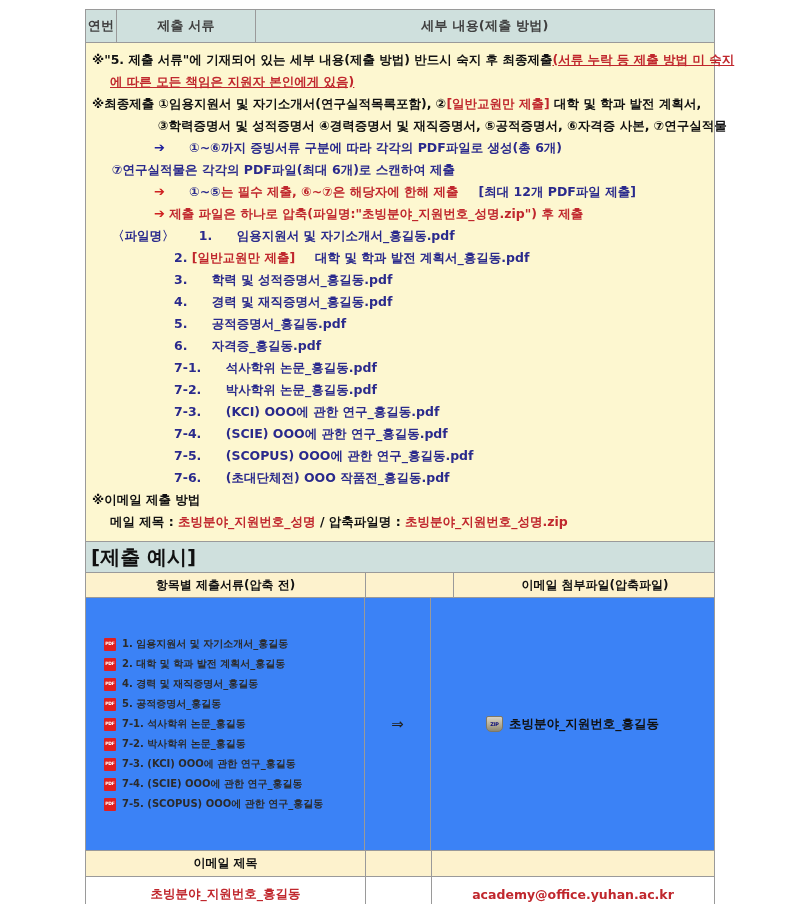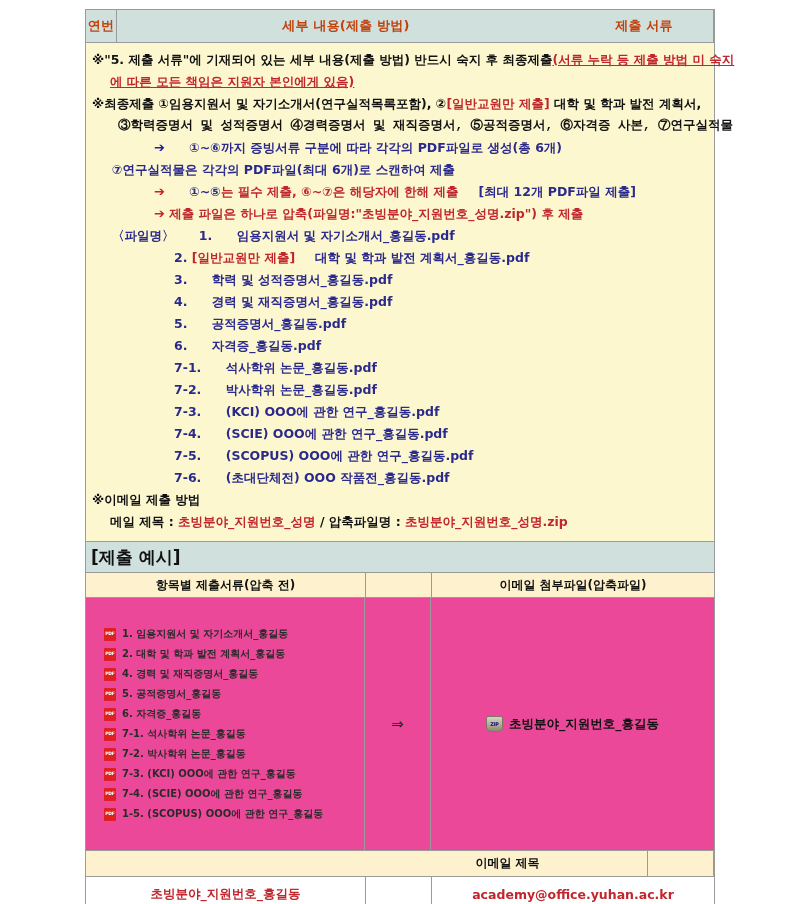--- a/index.html
+++ b/index.html
@@ -36,21 +36,21 @@
     background: #cfe0dd;
     border-bottom: 1px solid #9a9a9a;
     height: 32px;
   }
   .hdr-cell {
     display: flex;
     align-items: center;
     justify-content: center;
     font-size: 13px;
     font-weight: 700;
-    color: #c2410c;
+    color: #404040;
     letter-spacing: .2px;
   }
   .hdr-no   { width: 30px; border-right: 1px solid #9a9a9a; }
   .hdr-doc  { width: 138px; border-right: 1px solid #9a9a9a; }
   .hdr-det  { flex: 1; }
 
   
   .body-cell {
     background: #fdf7d0;
     padding: 6px 0 8px 0;
@@ -58,21 +58,21 @@
   }
   .ln {
     font-size: 12.5px;
     line-height: 22px;
     white-space: nowrap;
     padding: 0 4px 0 6px;
     font-weight: 700;
     color: #111;
   }
   .ind1 { padding-left: 24px; }
-  .ind2 { padding-left: 32px; font-family: Liberation Mono, monospace; }
+  .ind2 { padding-left: 72px; }
   .ind3 { padding-left: 68px; }
   .ind4 { }
   .ind5 { padding-left: 68px; }
 
   .red  { color: #c0272d; }
   .blue { color: #2a2a8c; margin-left: 20px; }
   .blk  { color: #111; }
   .u    { text-decoration: underline; }
 
   .arw { font-size: 13px; font-weight: 700; }
@@ -80,41 +80,42 @@
   .arw.r { color: #cf2020; }
 
   
   .sec-title {
     background: #cfe0dd;
     border-bottom: 1px solid #9a9a9a;
     height: 30px;
     display: flex;
     align-items: center;
     padding-left: 5px;
-    font-size: 17px;
+    font-size: 20px;
     font-weight: 700;
     color: #111;
   }
   .ex-hdr {
     display: flex;
     height: 24px;
     background: #fdf2cd;
     border-bottom: 1px solid #9a9a9a;
+    gap: 22px;
   }
   .ex-hdr > div {
     display: flex; align-items: center; justify-content: center;
     font-size: 12px; font-weight: 700; color: #111;
   }
   .col-a { width: 279px; border-right: 1px solid #9a9a9a; }
   .col-b { width: 65px;  border-right: 1px solid #9a9a9a; }
   .col-c { flex: 1; }
 
   .ex-body {
     display: flex;
-    background: #ec4899;
+    background: #3b82f6;
     border-bottom: 1px solid #9a9a9a;
     min-height: 252px;
   }
   .ex-body > div { display: flex; }
   .files {
     width: 279px;
     border-right: 1px solid #9a9a9a;
     flex-direction: column;
     justify-content: center;
     padding: 6px 0 6px 18px;
@@ -172,21 +173,20 @@
     content: "ZIP";
     font-size: 5px; font-weight: 700; color: #10107a;
     letter-spacing: -0.2px; line-height: 1;
   }
 
   .ft-hdr {
     display: flex;
     height: 25px;
     background: #fdf2cd;
     border-bottom: 1px solid #9a9a9a;
-    justify-content: flex-end;
   }
   .ft-hdr > div {
     display: flex; align-items: center; justify-content: center;
     font-size: 12px; font-weight: 700; color: #111;
   }
   .ft-val {
     display: flex;
     height: 34px;
     background: #ffffff;
   }
@@ -196,22 +196,22 @@
   }
 </style>
 </head>
 <body>
 
 <div class="page">
   <div class="doc">
 
     <div class="hdr-row">
       <div class="hdr-cell hdr-no">연번</div>
+      <div class="hdr-cell hdr-doc">제출 서류</div>
       <div class="hdr-cell hdr-det">세부 내용(제출 방법)</div>
-      <div class="hdr-cell hdr-doc">제출 서류</div>
     </div>
 
     <div class="body-cell">
 
       <div class="ln">
         <span class="blk">※"5. 제출 서류"에 기재되어 있는 세부 내용(제출 방법) 반드시 숙지 후 최종제출</span><span class="red u">(서류 누락 등 제출 방법 미 숙지</span>
       </div>
       <div class="ln ind1">
         <span class="red u">에 따른 모든 책임은 지원자 본인에게 있음)</span>
       </div>
@@ -310,41 +310,37 @@
         <div class="file-row">
             <span class="pdf-ic"></span>
             <span>4. 경력 및 재직증명서_홍길동</span>
           </div>
         <div class="file-row">
             <span class="pdf-ic"></span>
             <span>5. 공적증명서_홍길동</span>
           </div>
         <div class="file-row">
             <span class="pdf-ic"></span>
-            <span>6. 자격증_홍길동</span>
-          </div>
-        <div class="file-row">
-            <span class="pdf-ic"></span>
             <span>7-1. 석사학위 논문_홍길동</span>
           </div>
         <div class="file-row">
             <span class="pdf-ic"></span>
             <span>7-2. 박사학위 논문_홍길동</span>
           </div>
         <div class="file-row">
             <span class="pdf-ic"></span>
             <span>7-3. (KCI) OOO에 관한 연구_홍길동</span>
           </div>
         <div class="file-row">
             <span class="pdf-ic"></span>
             <span>7-4. (SCIE) OOO에 관한 연구_홍길동</span>
           </div>
         <div class="file-row">
             <span class="pdf-ic"></span>
-            <span>1-5. (SCOPUS) OOO에 관한 연구_홍길동</span>
+            <span>7-5. (SCOPUS) OOO에 관한 연구_홍길동</span>
           </div>
       </div>
       <div class="arrow-cell">⇒</div>
       <div class="zip-cell">
         <div class="zip-row">
           <span class="zip-ic"></span>
           <span>초빙분야_지원번호_홍길동</span>
         </div>
       </div>
     </div>

